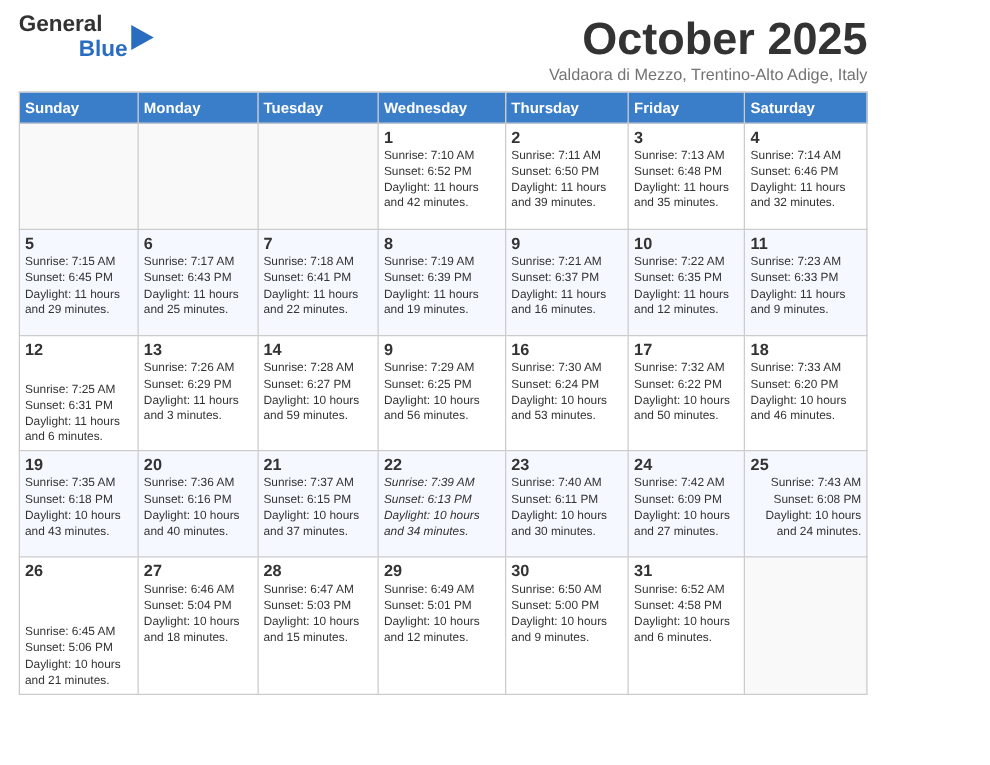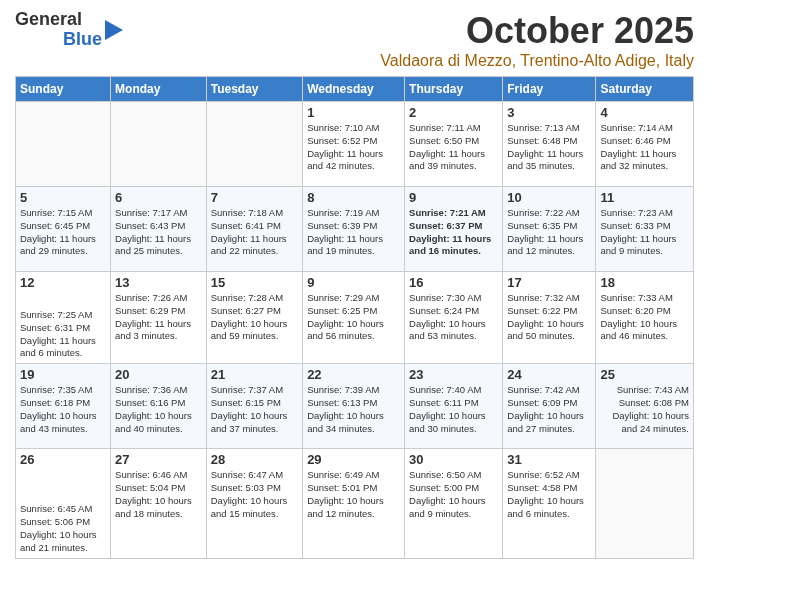--- a/index.html
+++ b/index.html
@@ -41,22 +41,22 @@
     }
     .title-block {
       text-align: right;
     }
     .month-title {
       font-size: 36px;
       font-weight: bold;
       color: #333;
     }
     .location-title {
-      font-size: 16px;
-      color: #a16207;
+      font-size: 13px;
+      color: #737373;
     }
     .calendar {
       width: 100%;
       border-collapse: collapse;
     }
     .calendar th {
       background: #3a7dc9;
       color: #fff;
       font-size: 12px;
       font-weight: bold;
@@ -170,21 +170,21 @@
 Daylight: 11 hours and 22 minutes.</div>
           </td>
           <td>
             <div class="day-number">8</div>
             <div class="day-info" style="white-space: pre-line;">Sunrise: 7:19 AM
 Sunset: 6:39 PM
 Daylight: 11 hours and 19 minutes.</div>
           </td>
           <td>
             <div class="day-number">9</div>
-            <div class="day-info" style="white-space: pre-line; font-weight: bold;">Sunrise: 7:21 AM
+            <div class="day-info" style="white-space: pre-line;">Sunrise: 7:21 AM
 Sunset: 6:37 PM
 Daylight: 11 hours and 16 minutes.</div>
           </td>
           <td>
             <div class="day-number">10</div>
             <div class="day-info" style="white-space: pre-line;">Sunrise: 7:22 AM
 Sunset: 6:35 PM
 Daylight: 11 hours and 12 minutes.</div>
           </td>
           <td>
@@ -201,21 +201,21 @@
 Sunset: 6:31 PM
 Daylight: 11 hours and 6 minutes.</div>
           </td>
           <td>
             <div class="day-number">13</div>
             <div class="day-info" style="white-space: pre-line;">Sunrise: 7:26 AM
 Sunset: 6:29 PM
 Daylight: 11 hours and 3 minutes.</div>
           </td>
           <td>
-            <div class="day-number">15</div>
+            <div class="day-number">14</div>
             <div class="day-info" style="white-space: pre-line;">Sunrise: 7:28 AM
 Sunset: 6:27 PM
 Daylight: 10 hours and 59 minutes.</div>
           </td>
           <td>
             <div class="day-number">9</div>
             <div class="day-info" style="white-space: pre-line;">Sunrise: 7:29 AM
 Sunset: 6:25 PM
 Daylight: 10 hours and 56 minutes.</div>
           </td>
@@ -252,21 +252,21 @@
 Daylight: 10 hours and 40 minutes.</div>
           </td>
           <td>
             <div class="day-number">21</div>
             <div class="day-info" style="white-space: pre-line;">Sunrise: 7:37 AM
 Sunset: 6:15 PM
 Daylight: 10 hours and 37 minutes.</div>
           </td>
           <td>
             <div class="day-number">22</div>
-            <div class="day-info" style="white-space: pre-line;">Sunrise: 7:39 AM
+            <div class="day-info" style="white-space: pre-line; font-style: italic;">Sunrise: 7:39 AM
 Sunset: 6:13 PM
 Daylight: 10 hours and 34 minutes.</div>
           </td>
           <td>
             <div class="day-number">23</div>
             <div class="day-info" style="white-space: pre-line;">Sunrise: 7:40 AM
 Sunset: 6:11 PM
 Daylight: 10 hours and 30 minutes.</div>
           </td>
           <td>

